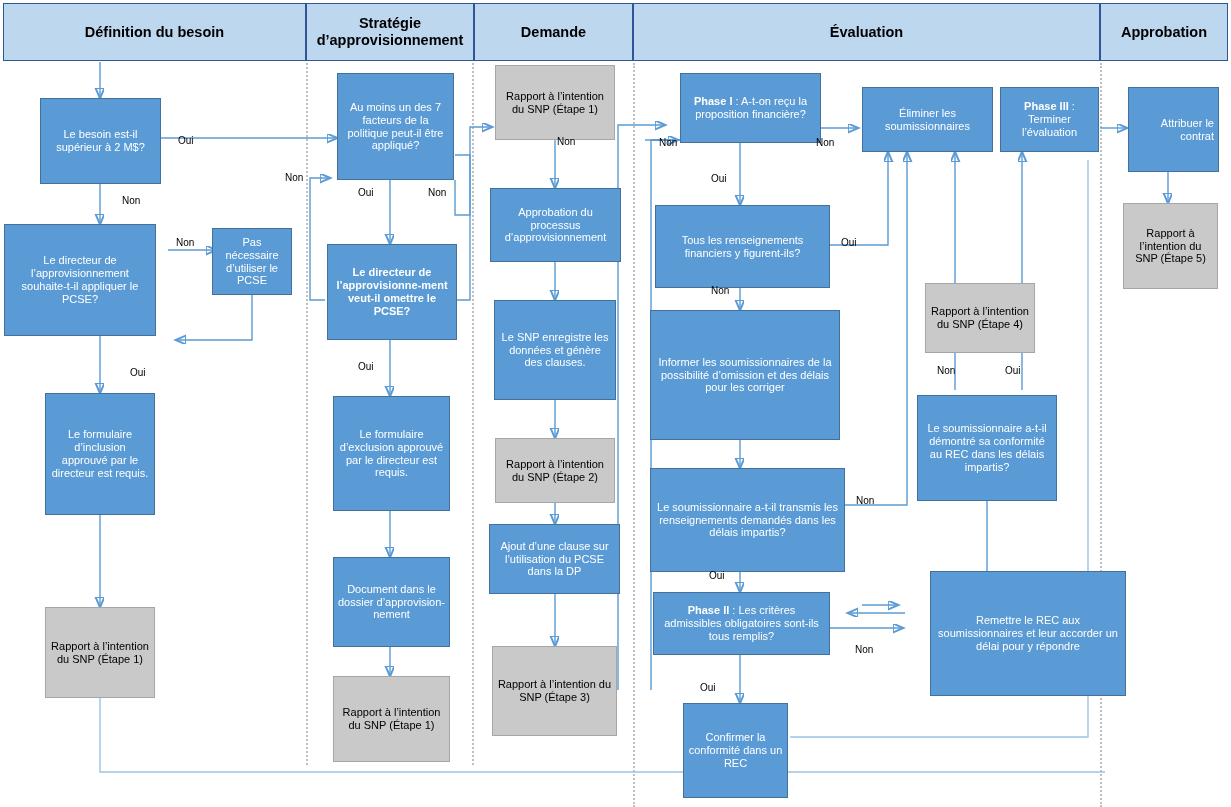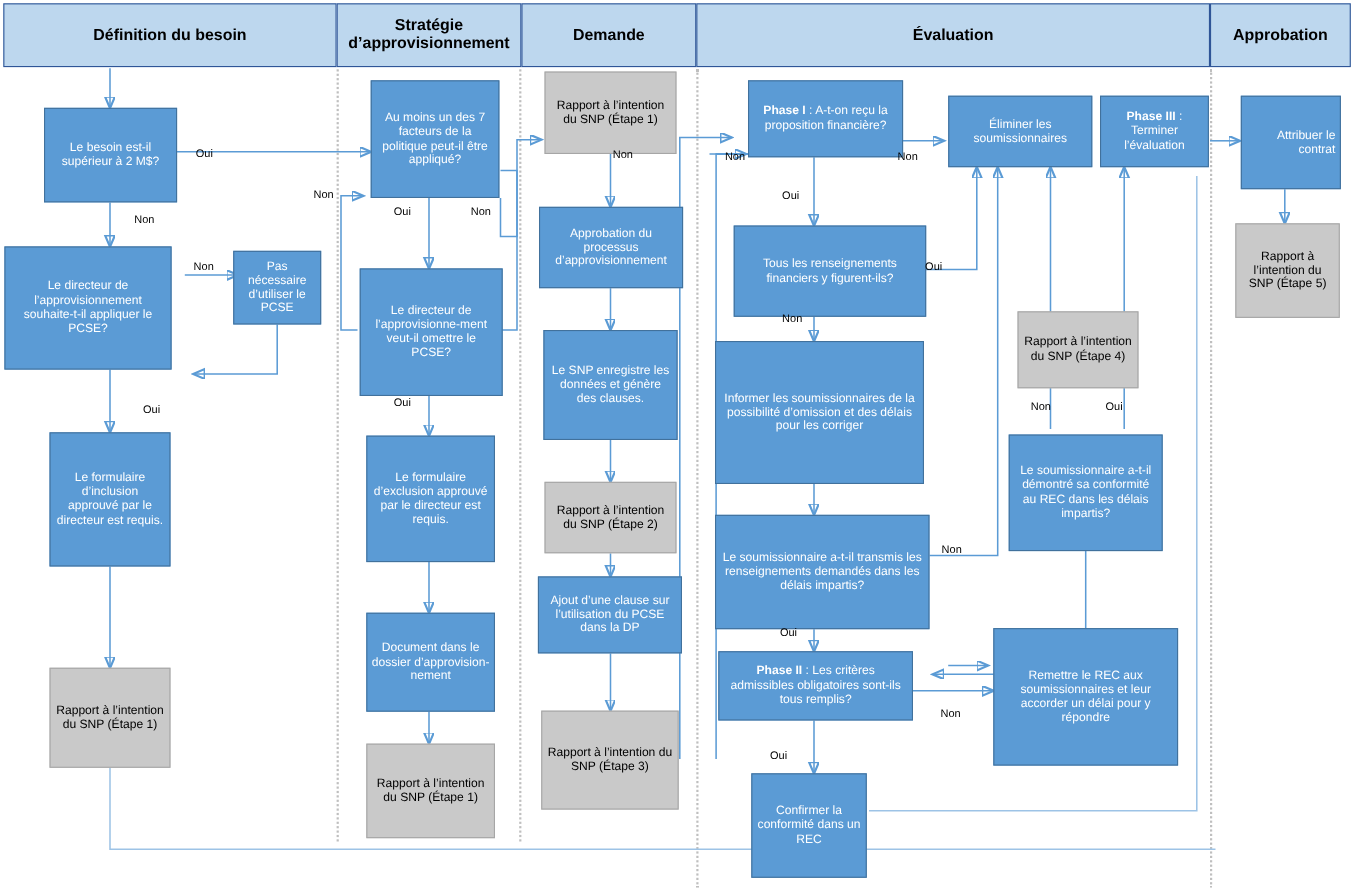--- a/index.html
+++ b/index.html
@@ -172,21 +172,21 @@
   <div class="box blue" style="left:45px;top:393px;width:110px;height:122px;">
     <span>Le formulaire d’inclusion approuvé par le directeur est requis.</span>
   </div>
   <div class="box gray" style="left:45px;top:607px;width:110px;height:91px;">
     <span>Rapport à l’intention du SNP (Étape 1)</span>
   </div>
 
   <div class="box blue" style="left:337px;top:73px;width:117px;height:107px;">
     <span>Au moins un des 7 facteurs de la politique peut-il être appliqué?</span>
   </div>
-  <div class="box blue" style="left:327px;top:244px;width:130px;height:116px;">
+  <div class="box blue" style="left:327px;top:244px;width:130px;height:96px;font-weight:bold;">
     <span>Le directeur de l’approvisionne-ment veut-il omettre le PCSE?</span>
   </div>
   <div class="box blue" style="left:333px;top:396px;width:117px;height:115px;">
     <span>Le formulaire d’exclusion approuvé par le directeur est requis.</span>
   </div>
   <div class="box blue" style="left:333px;top:557px;width:117px;height:90px;">
     <span>Document dans le dossier d’approvision-nement</span>
   </div>
   <div class="box gray" style="left:333px;top:676px;width:117px;height:86px;">
     <span>Rapport à l’intention du SNP (Étape 1)</span>
@@ -209,21 +209,21 @@
   </div>
   <div class="box gray" style="left:492px;top:646px;width:125px;height:90px;">
     <span>Rapport à l’intention du SNP (Étape 3)</span>
   </div>
 
   <div class="box blue" style="left:680px;top:73px;width:141px;height:70px;">
     <span>
       <b>Phase I</b><span> : A-t-on reçu la proposition financière?</span>
     </span>
   </div>
-  <div class="box blue" style="left:655px;top:205px;width:175px;height:83px;margin-left:12px;">
+  <div class="box blue" style="left:655px;top:205px;width:175px;height:83px;">
     <span>Tous les renseignements financiers y figurent-ils?</span>
   </div>
   <div class="box blue" style="left:650px;top:310px;width:190px;height:130px;">
     <span>Informer les soumissionnaires de la possibilité d’omission et des délais pour les corriger</span>
   </div>
   <div class="box blue" style="left:650px;top:468px;width:195px;height:104px;">
     <span>Le soumissionnaire a-t-il transmis les renseignements demandés dans les délais impartis?</span>
   </div>
   <div class="box blue" style="left:653px;top:592px;width:177px;height:63px;">
     <span>
@@ -240,21 +240,21 @@
     <span>
       <b>Phase III</b><span> : Terminer l’évaluation</span>
     </span>
   </div>
   <div class="box gray" style="left:925px;top:283px;width:110px;height:70px;">
     <span>Rapport à l’intention du SNP (Étape 4)</span>
   </div>
   <div class="box blue" style="left:917px;top:395px;width:140px;height:106px;">
     <span>Le soumissionnaire a-t-il démontré sa conformité au REC dans les délais impartis?</span>
   </div>
-  <div class="box blue" style="left:903px;top:571px;width:168px;height:125px;align-items:center;">
+  <div class="box blue" style="left:930px;top:571px;width:196px;height:125px;align-items:center;">
     <span>Remettre le REC aux soumissionnaires et leur accorder un délai pour y répondre</span>
   </div>
 
   <div class="box blue" style="left:1128px;top:87px;width:91px;height:85px;text-align:right;">
     <span>Attribuer le contrat</span>
   </div>
   <div class="box gray" style="left:1123px;top:203px;width:95px;height:86px;">
     <span>Rapport à l’intention du SNP (Étape 5)</span>
   </div>
 

